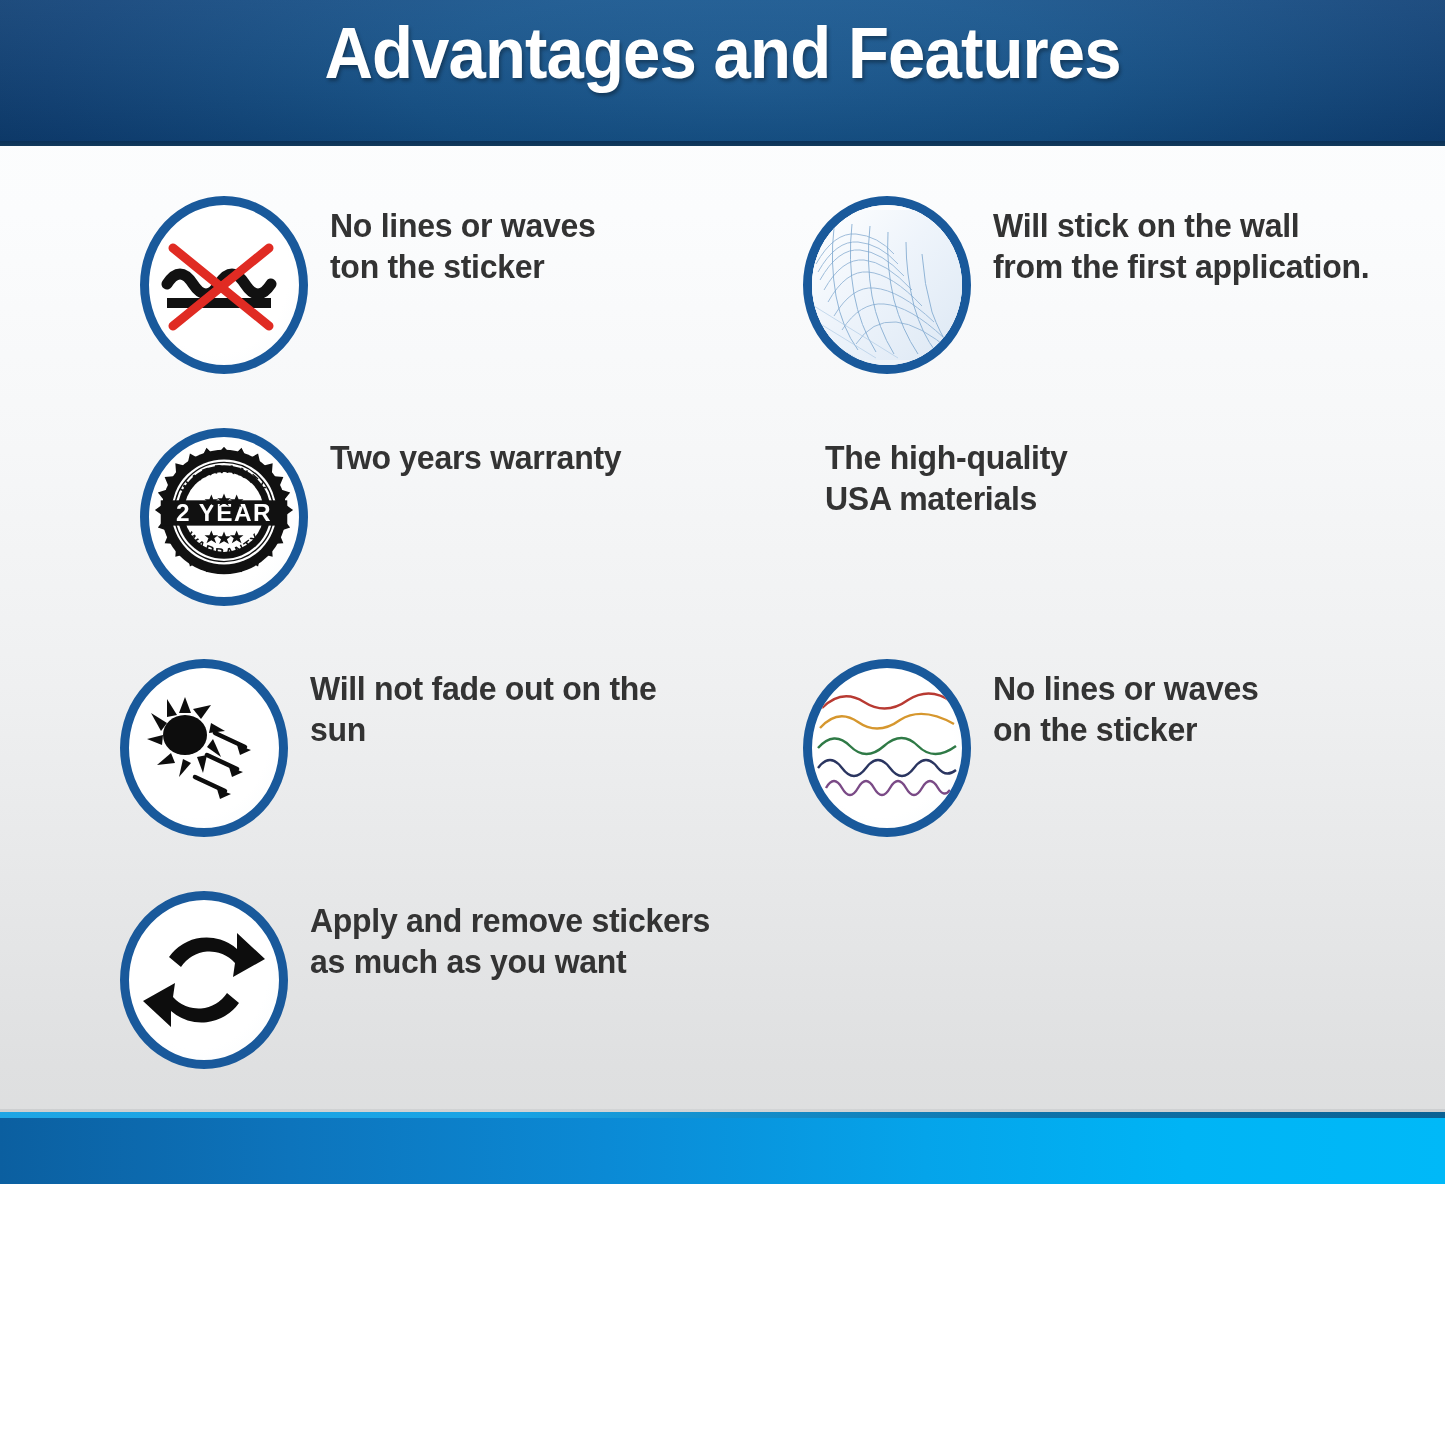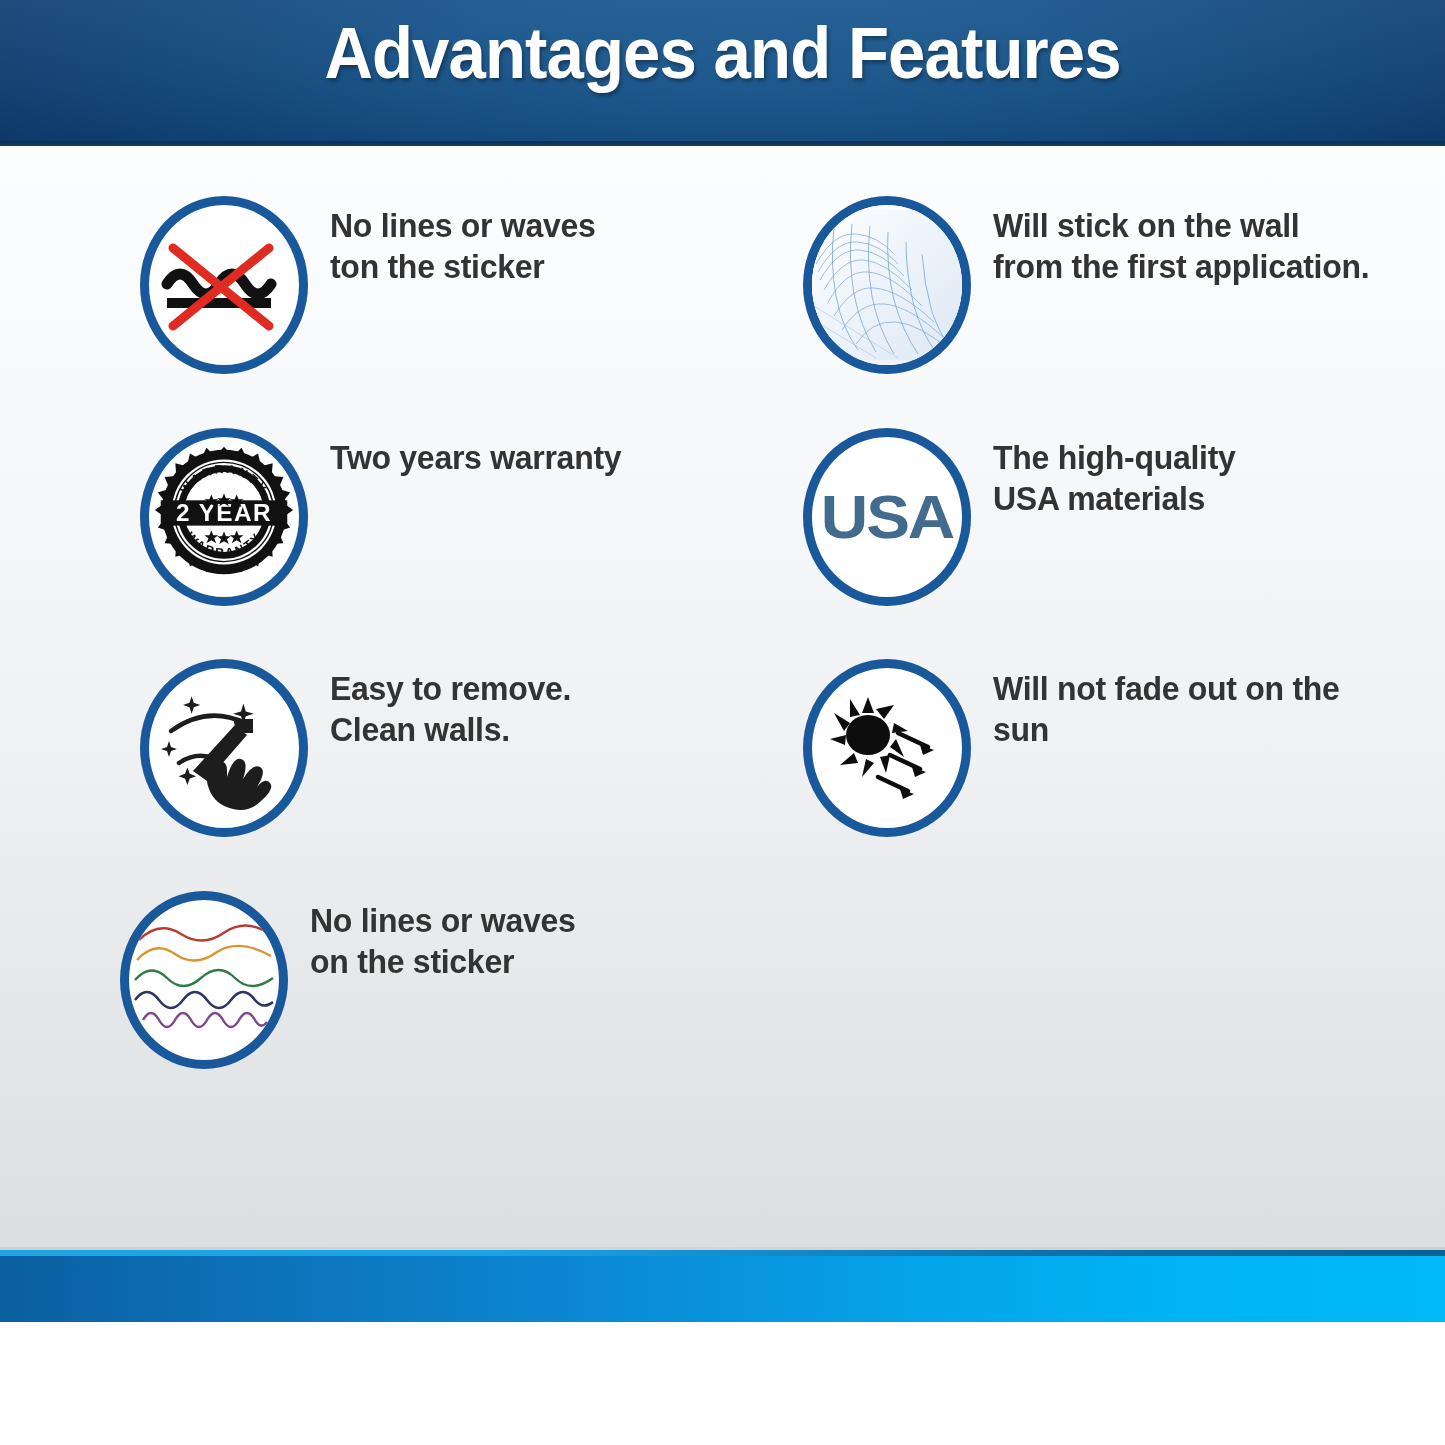--- a/index.html
+++ b/index.html
@@ -7,21 +7,21 @@
   html, body {
     width: 1445px;
     height: 1445px;
     overflow: hidden;
     font-family: "Liberation Sans", sans-serif;
   }
 
   #page {
     position: relative;
     width: 1445px;
-    height: 1322px;
+    height: 1184px;
     background: linear-gradient(to bottom,
         #fdfefe 0%,
         #fbfcfd 18%,
         #f6f7f8 38%,
         #eff0f1 58%,
         #e6e7e8 76%,
         #dfe0e1 90%,
         #dcdddd 100%);
   }
 
@@ -343,58 +343,24 @@
               <polygon points="75,95 77,100 82,100 78,103 80,108 75,105 70,108 72,103 68,100 73,100"></polygon>
               <polygon points="88,94 90,99 95,99 91,102 93,107 88,104 83,107 85,102 81,99 86,99"></polygon>
             </g>
           </svg>
         </div>
       </div>
       <div class="feature-text">Two years warranty</div>
     </div>
 
     <div class="feature col-right">
-      <div class="icon-wrap">
-        <div class="circle">
-          <div class="usa-text">USA</div>
-        </div>
-      </div>
       <div class="feature-text">The high-quality
 USA materials</div>
     </div>
 
-    <div class="feature col-left">
-      <div class="icon-wrap">
-        <div class="circle">
-          <svg class="svg-icon" viewBox="0 0 150 150">
-
-            <path d="M22 58 Q58 32 96 50" fill="none" stroke="#1d1d1d" stroke-width="4.5" stroke-linecap="round"></path>
-            <path d="M30 90 Q48 78 66 86" fill="none" stroke="#1d1d1d" stroke-width="4.5" stroke-linecap="round"></path>
-
-            <path d="M44 98 L86 52 L98 62 L58 108 Z" fill="#1d1d1d"></path>
-            <path d="M84 46 L104 46 L104 60 L88 60 Z" fill="#1d1d1d"></path>
-
-            <g fill="#1d1d1d">
-              <path d="M62 96 Q62 88 70 88 Q78 88 78 97 L78 104 Q84 84 92 86 Q100 88 94 106
-                       Q104 90 111 94 Q118 98 108 114 Q116 104 121 110 Q126 116 112 128
-                       Q100 140 84 136 Q66 132 60 116 Q55 104 62 96 Z"></path>
-            </g>
-
-            <g fill="#1d1d1d">
-              <path d="M44 30 L47 39 L56 42 L47 45 L44 54 L41 45 L32 42 L41 39 Z" transform="translate(-2,-4) scale(0.72) translate(18,8)"></path>
-              <path d="M100 36 L103 46 L113 49 L103 52 L100 62 L97 52 L87 49 L97 46 Z" transform="scale(0.8) translate(18,2)"></path>
-              <path d="M20 68 L22 74 L28 76 L22 78 L20 84 L18 78 L12 76 L18 74 Z"></path>
-              <path d="M40 104 L43 112 L51 115 L43 118 L40 126 L37 118 L29 115 L37 112 Z" transform="scale(0.8) translate(8,14)"></path>
-            </g>
-          </svg>
-        </div>
-      </div>
-      <div class="feature-text">Easy to remove.
-Clean walls.</div>
-    </div>
 
     <div class="feature col-right">
       <div class="icon-wrap">
         <div class="circle">
           <svg class="svg-icon" viewBox="0 0 150 150">
 
             <ellipse cx="56" cy="62" rx="22" ry="20" fill="#0d0d0d"></ellipse>
 
             <g fill="#0d0d0d">
               <polygon points="56,24 62,40 50,40"></polygon>
@@ -434,19 +400,41 @@
             <path d="M6 100 Q18 84 30 100 Q42 116 54 100 Q66 84 78 100 Q90 116 102 100 Q114 84 126 100 Q134 110 144 102" fill="none" stroke="#2a3560" stroke-width="2.4"></path>
             <path d="M14 120 Q22 106 30 120 Q38 134 46 120 Q54 106 62 120 Q70 134 78 120 Q86 106 94 120 Q102 134 110 120 Q118 106 126 120 Q132 130 138 122" fill="none" stroke="#7a4a86" stroke-width="2.4"></path>
           </svg>
         </div>
       </div>
       <div class="feature-text">No lines or waves
 on the sticker</div>
     </div>
 
 
+    <div class="feature col-right">
+      <div class="icon-wrap">
+        <div class="circle">
+          <svg class="svg-icon" viewBox="0 0 150 150">
+            <g fill="#0d0d0d">
+
+              <path d="M40 52
+                       A 46 46 0 0 1 108 44
+                       L108 28 L136 54 L104 72 L106 58
+                       A 34 34 0 0 0 52 62 Z"></path>
+
+              <path d="M110 98
+                       A 46 46 0 0 1 42 106
+                       L42 122 L14 96 L46 78 L44 92
+                       A 34 34 0 0 0 98 88 Z"></path>
+            </g>
+          </svg>
+        </div>
+      </div>
+      <div class="feature-text">Apply and remove stickers
+as much as you want</div>
+    </div>
 
   </div>
 
   <div id="footer-strip"></div>
   <div id="footer"></div>
 
 </div>
 
 </body></html>

